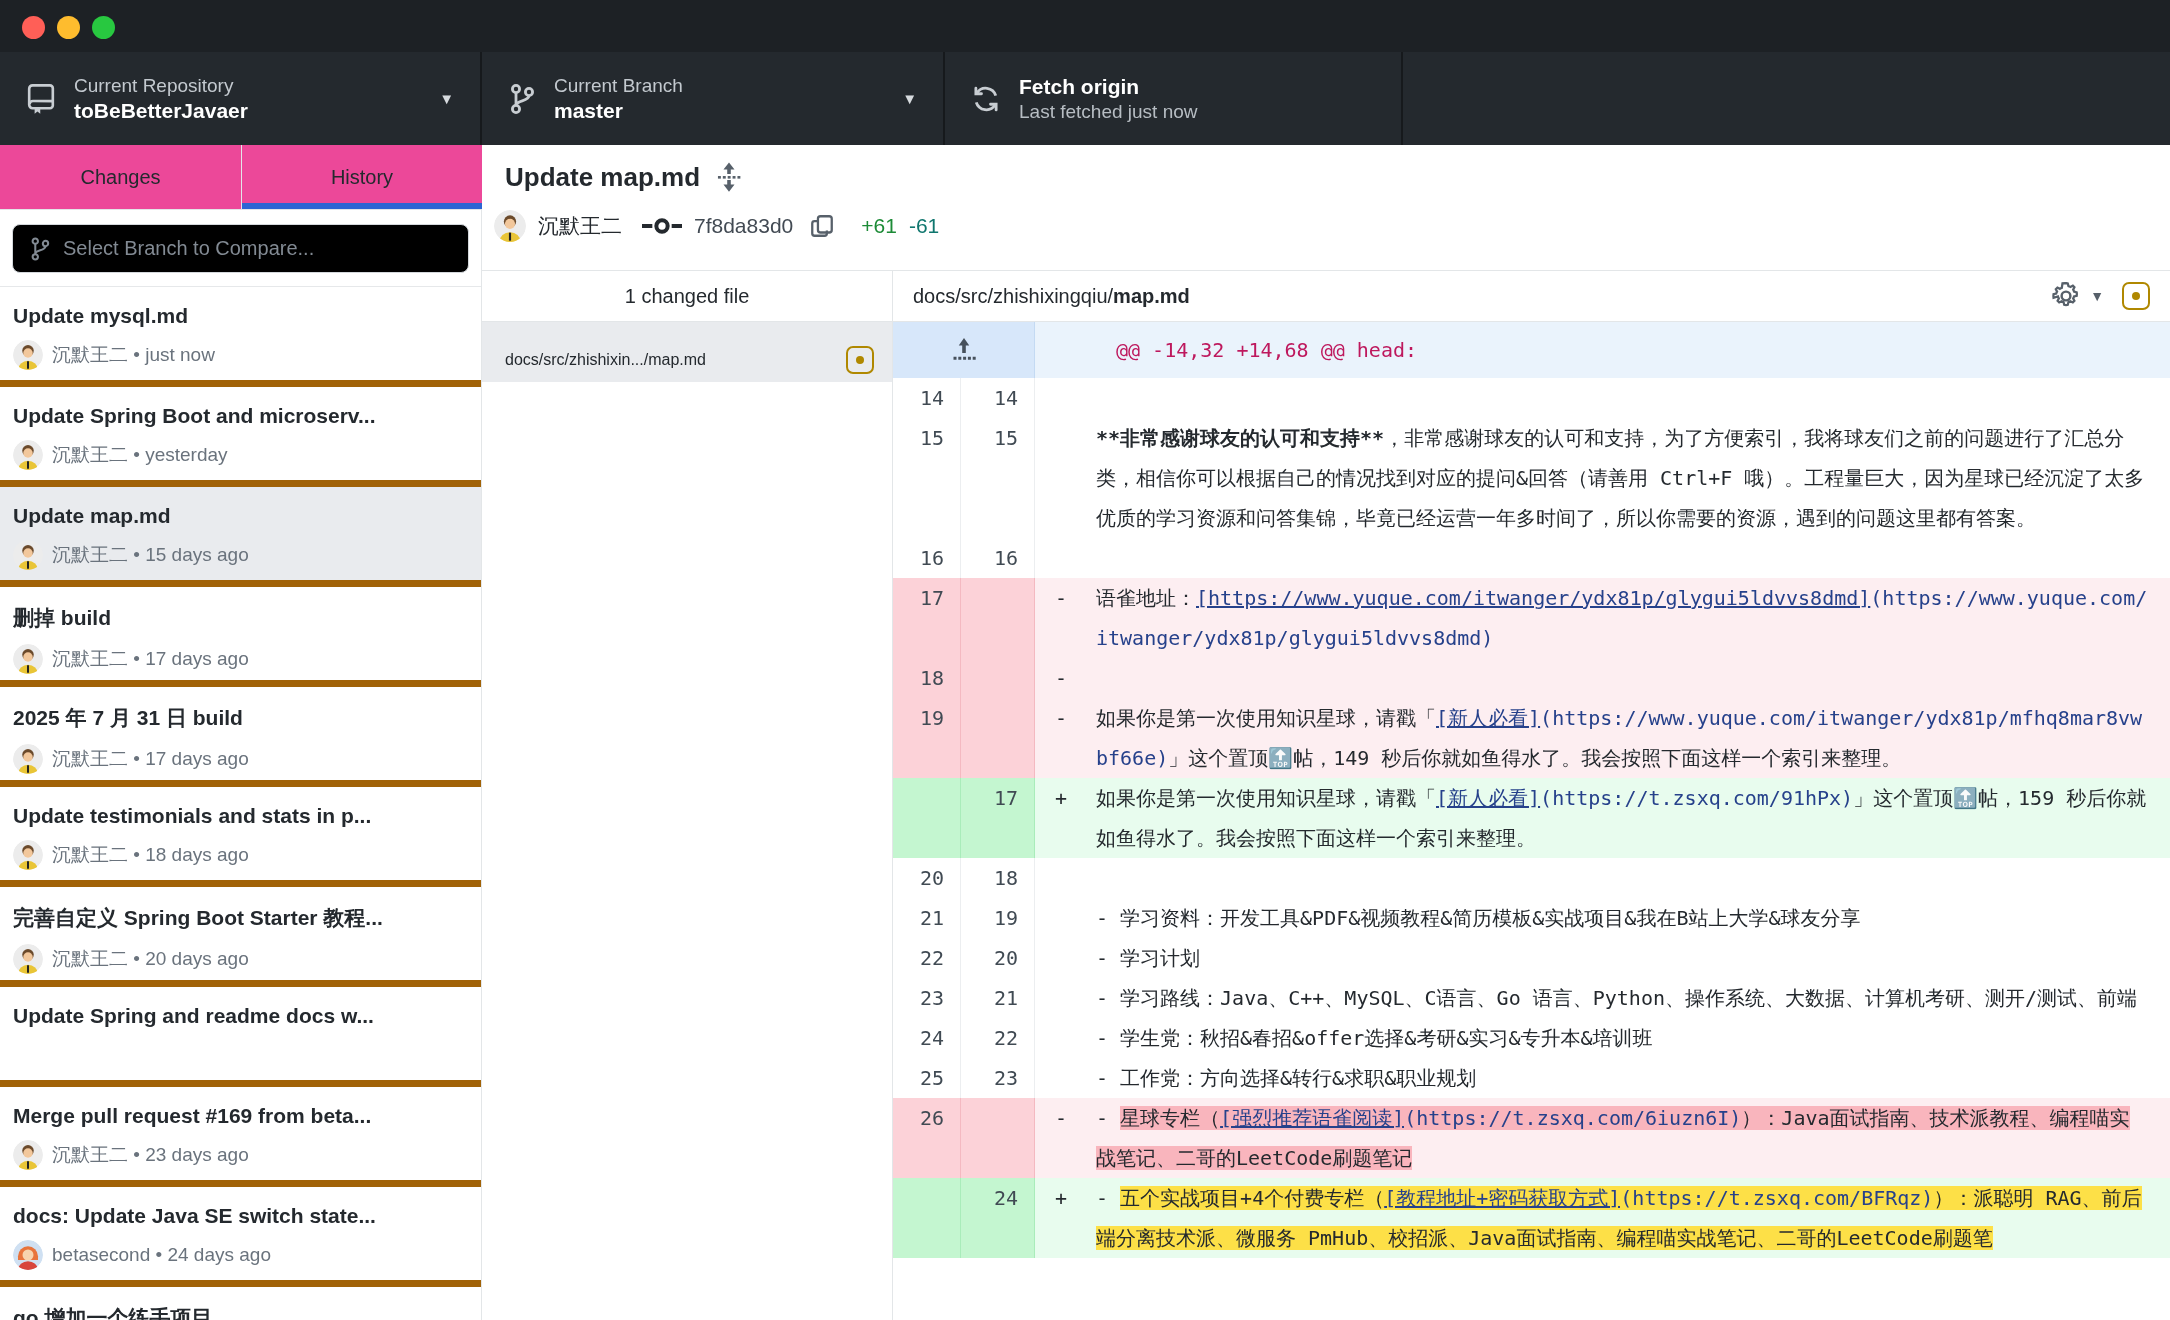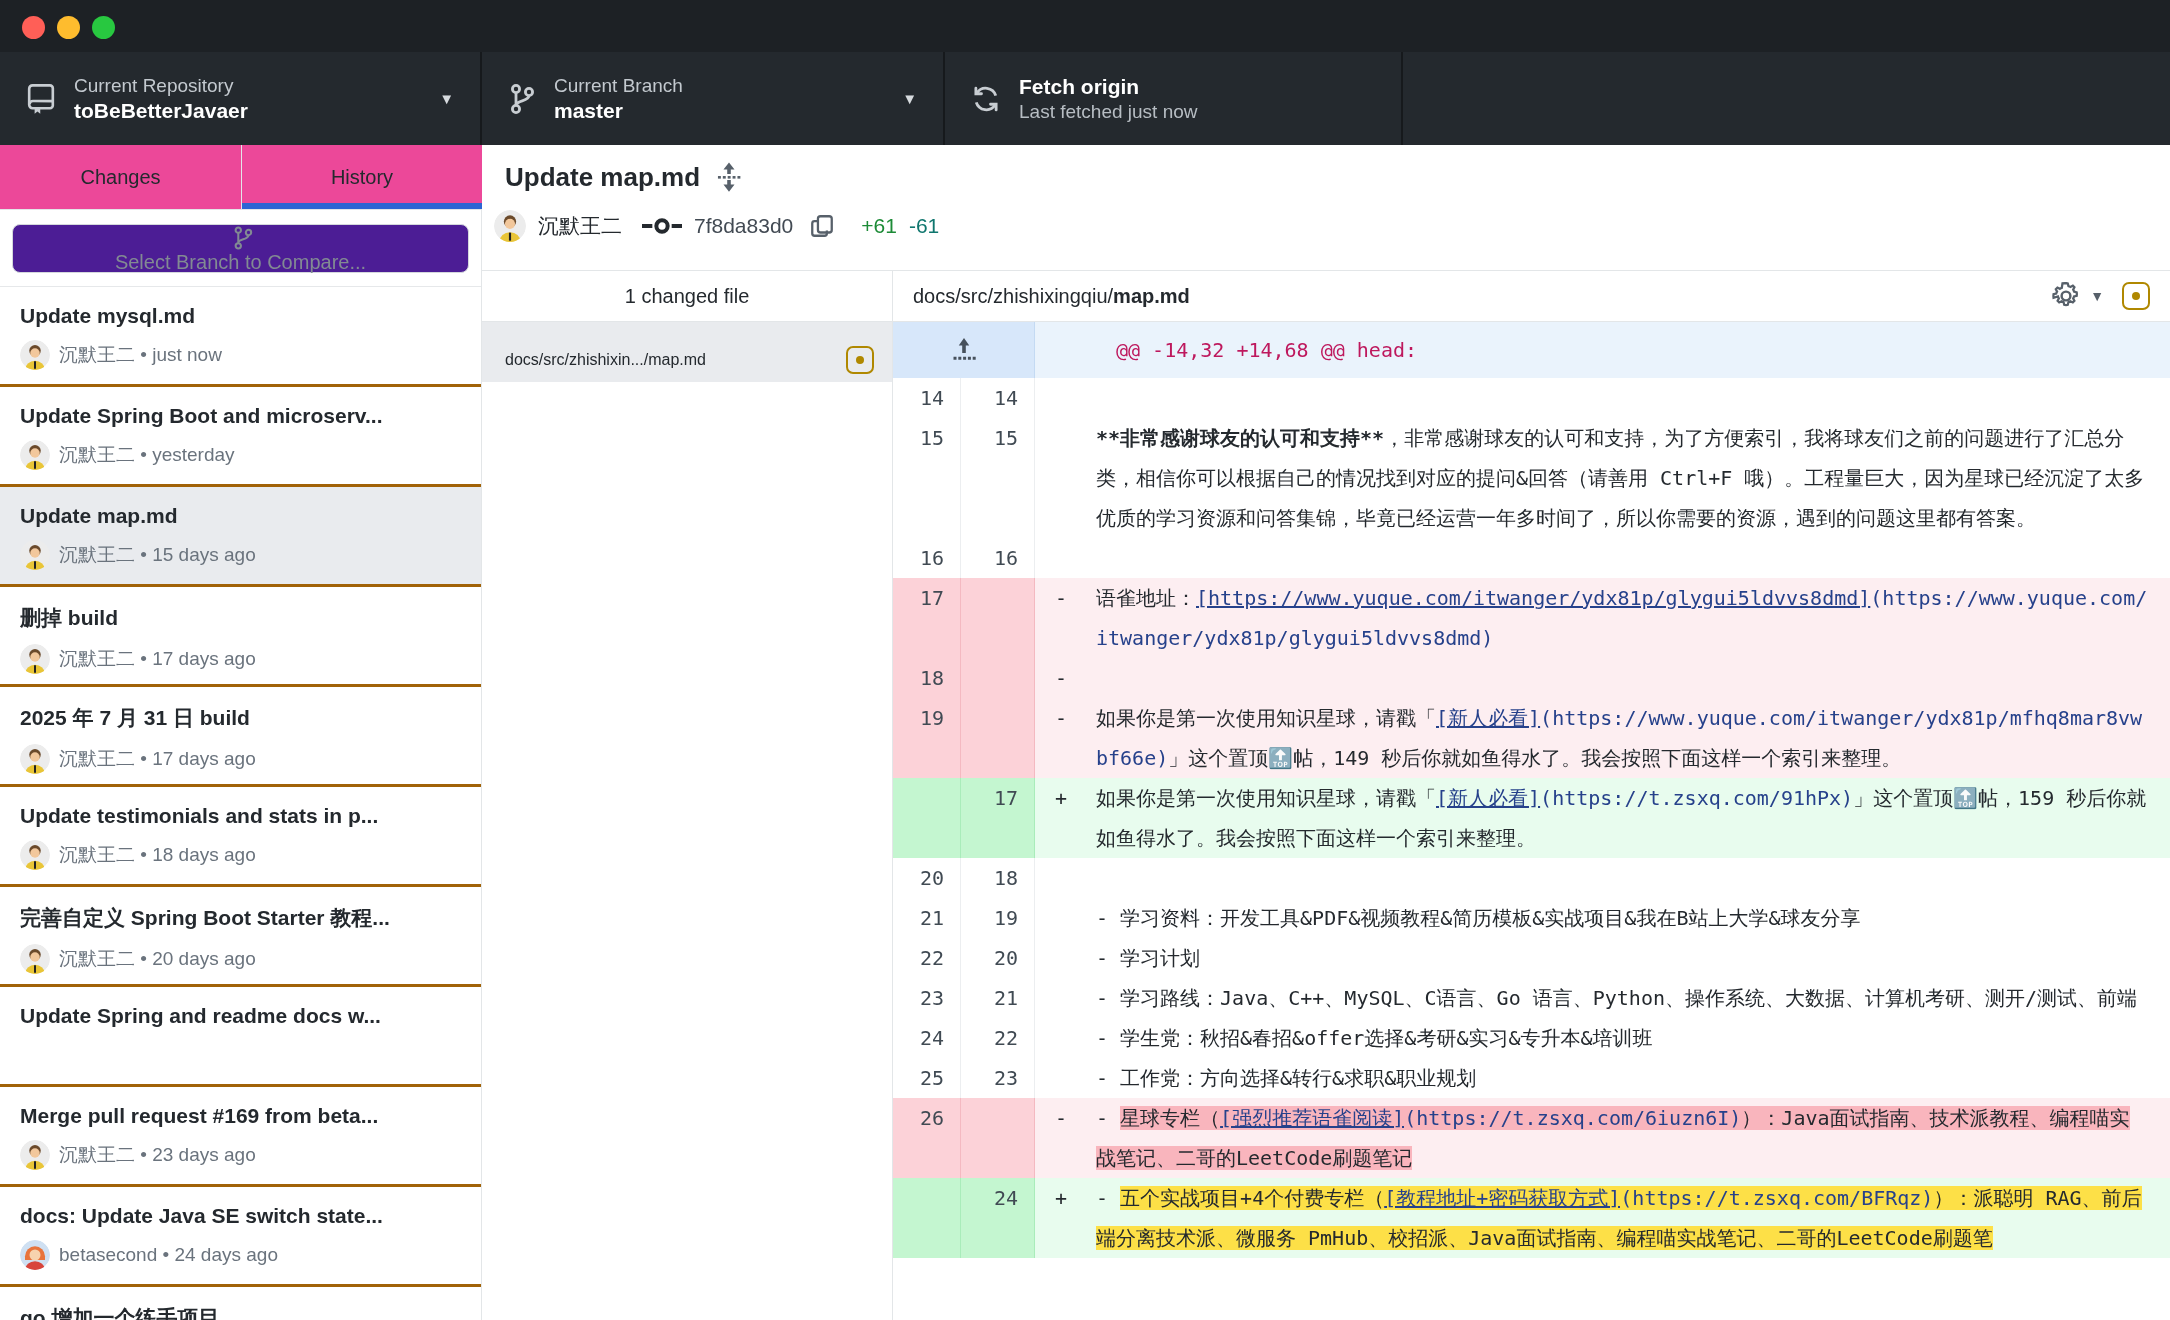--- a/index.html
+++ b/index.html
@@ -23,24 +23,24 @@
   .caret { color:#d6dade; font-size:15px; margin-left:auto; margin-right:26px; }
 
   
   #tabbar { position:absolute; left:0; top:145px; width:482px; height:65px; background:#ec4899; border-bottom:1px solid #e3e6e8; display:flex; }
   .tab { width:241px; display:flex; align-items:center; justify-content:center; font-size:20px; color:#24292e; position:relative; cursor:pointer; }
   .tab + .tab { border-left:1px solid #e3e6e8; }
   .tab.active::after { content:""; position:absolute; left:0; bottom:0; width:100%; height:6px; background:#2d65d3; }
 
   
   #sidebar { position:absolute; left:0; top:210px; width:482px; height:1110px; background:#fff; border-right:1px solid #e3e6e8; overflow:hidden; }
-  #compare-box { margin:14px 12px 13px 12px; height:49px; border:1px solid #d4d8dc; border-radius:8px; display:flex; align-items:center; color:#828a93; font-size:20px; background:#4c1d95;flex-direction:column; }
+  #compare-box { margin:14px 12px 13px 12px; height:49px; border:1px solid #d4d8dc; border-radius:8px; display:flex; align-items:center; color:#828a93; font-size:20px; background:#000000; }
   #compare-box .cicon { margin:0 12px 0 16px; color:#828a93; }
   #commit-list { border-top:1px solid #e6e8ea; }
-  .commit-item { padding:17px 20px 0 20px; height:100px; border-bottom:3px solid #a16207; cursor:pointer; overflow:hidden; }
+  .commit-item { padding:17px 20px 0 13px; height:100px; border-bottom:7px solid #a16207; cursor:pointer; overflow:hidden; }
   .commit-item.selected { background:#e9ebee; }
   .ci-title { font-size:21px; font-weight:bold; color:#24292e; white-space:nowrap; overflow:hidden; }
   .ci-meta { display:flex; align-items:center; margin-top:12px; font-size:19px; color:#6a737d; gap:9px; }
   .avatar { width:30px; height:30px; border-radius:50%; overflow:hidden; flex:0 0 auto; }
 
   
   #main { position:absolute; left:482px; top:145px; width:1688px; height:1175px; background:#fff; }
   #commit-header { position:absolute; left:0; top:0; width:1688px; height:125px; }
   #commit-title-row { position:absolute; left:23px; top:15px; display:flex; align-items:center; gap:16px; }
   #commit-title { font-size:26px; font-weight:bold; color:#24292e; }

